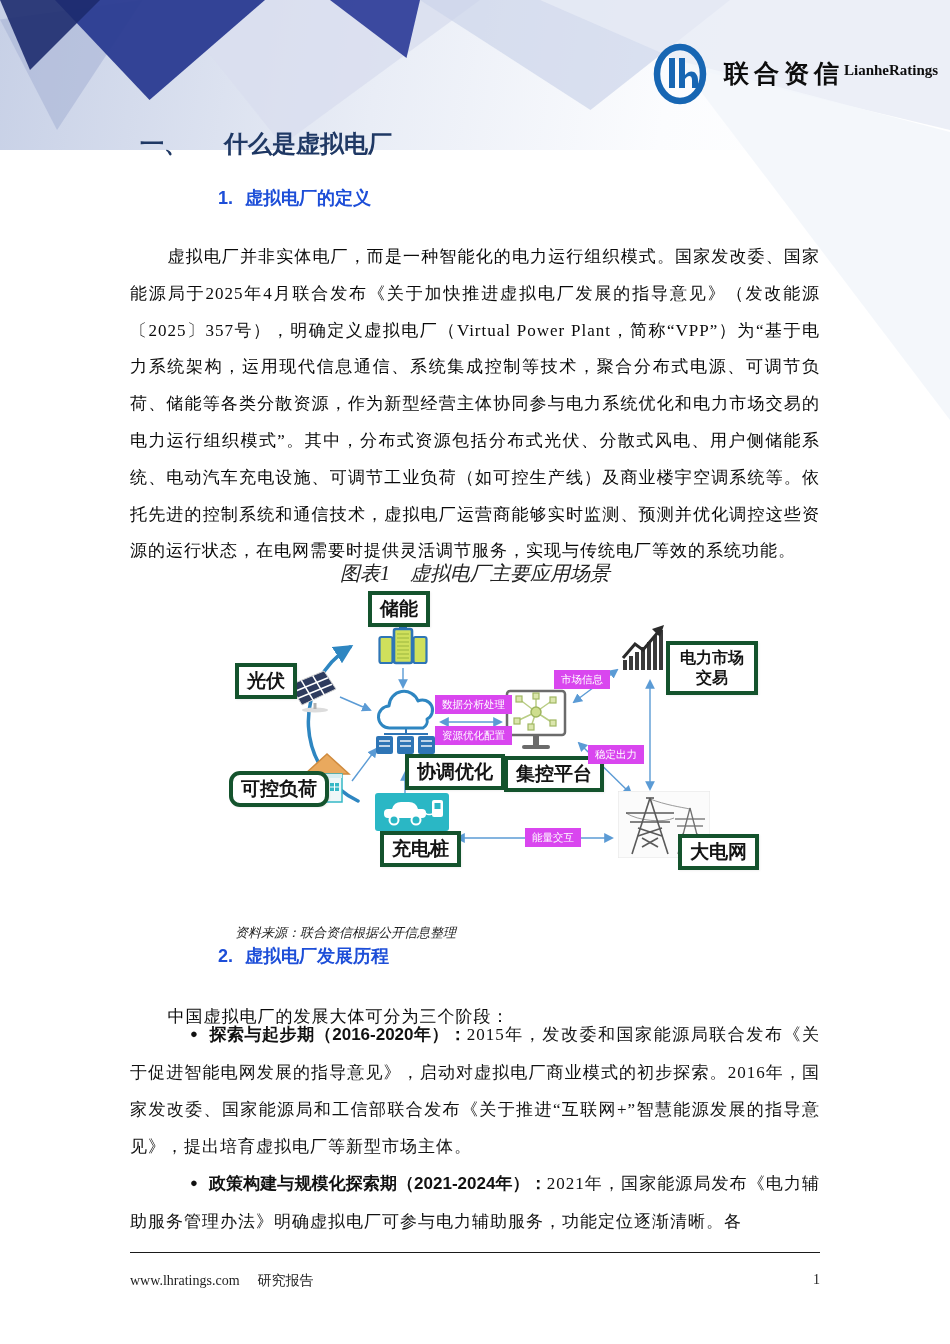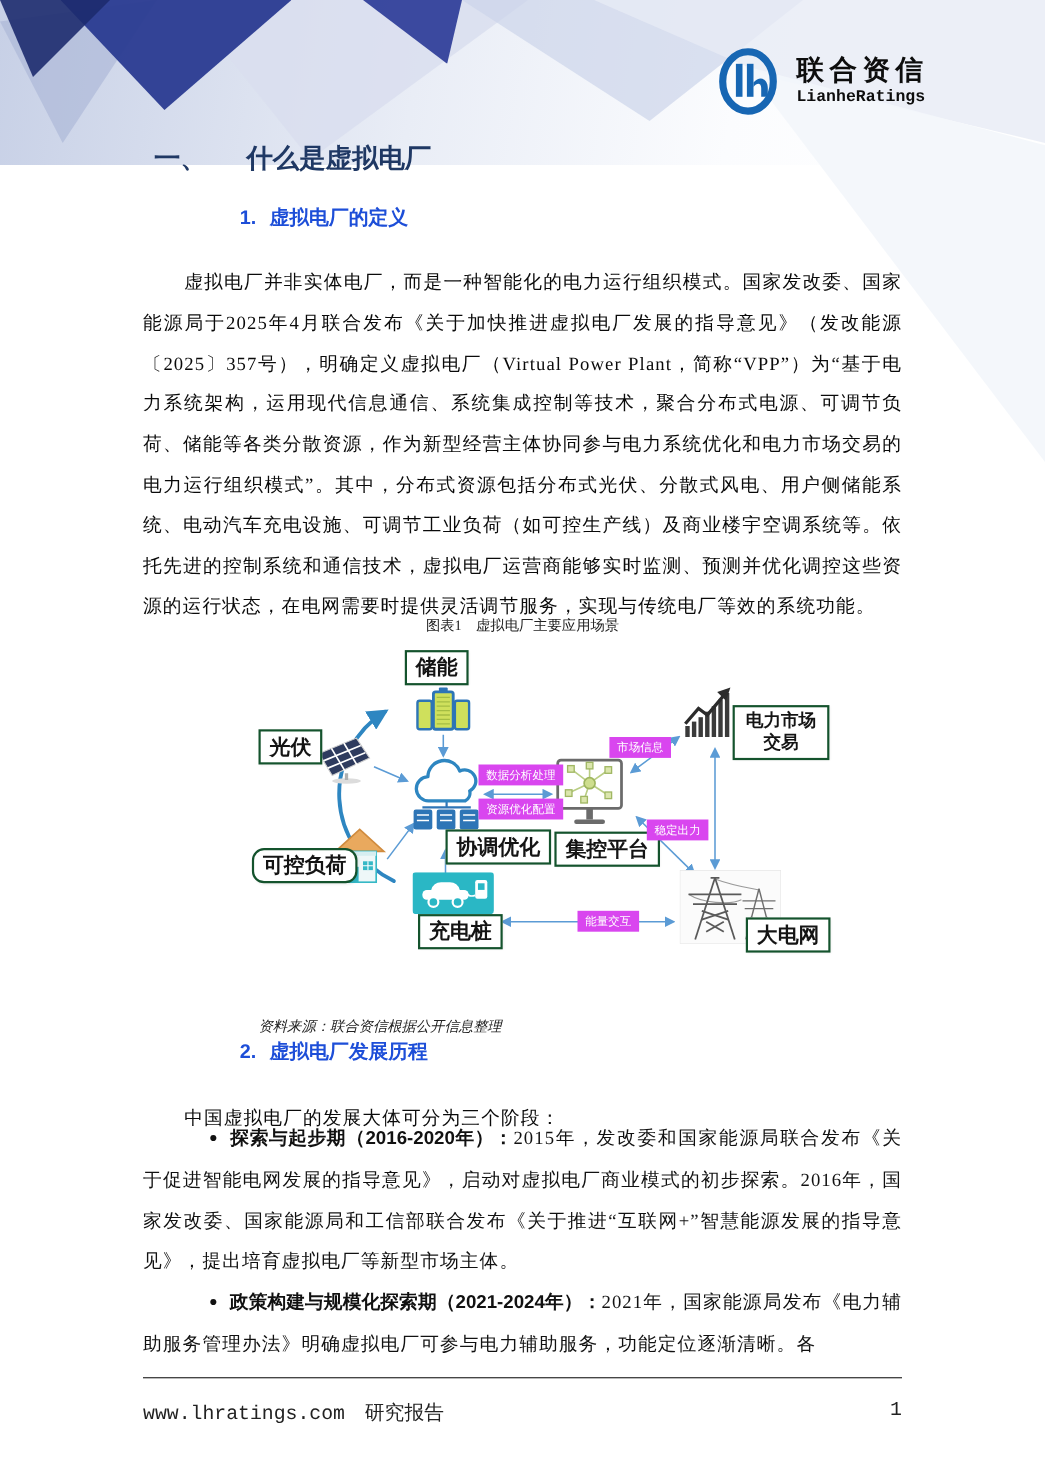--- a/index.html
+++ b/index.html
@@ -21,60 +21,60 @@
   .d5{left:330px;top:0;width:90px;height:58px;background:#32409a;opacity:.95;
       clip-path:polygon(0 0,100% 0,85% 100%);}
   .d6{left:420px;top:0;width:310px;height:110px;background:#ccd4e9;opacity:.7;
       clip-path:polygon(0 0,100% 0,55% 100%);}
   .d7{left:540px;top:0;width:410px;height:130px;background:#e7ebf5;opacity:.8;
       clip-path:polygon(0 0,100% 0,100% 100%,40% 55%);}
   .d8{left:560px;top:60px;width:390px;height:360px;background:#f3f6fb;opacity:.9;
       clip-path:polygon(30% 0,100% 20%,100% 100%);}
   
   .logo{position:absolute;left:648px;top:42px;display:flex;align-items:center;gap:12px;z-index:5;}
-  .logo-txt{display:flex;flex-direction:column;line-height:1.1;}
+  .logo-txt{display:flex;flex-direction:row;line-height:1.1;}
   .logo-cn{font-family:"Liberation Sans","DejaVu Sans",sans-serif;font-weight:bold;
            font-size:25px;letter-spacing:5px;color:#0d0d0d;}
-  .logo-en{font-family:Liberation Mono, monospace;font-weight:bold;
+  .logo-en{font-family:Liberation Serif, serif;font-weight:bold;
            font-size:15px;color:#0d0d0d;margin-top:2px;}
   
   .content{position:absolute;left:130px;top:0;width:690px;z-index:4;}
   .h1{position:absolute;top:128px;left:10px;font-family:"Liberation Sans","DejaVu Sans",sans-serif;
       font-weight:bold;font-size:24px;color:#1f3864;}
   .h1 .num{margin-right:36px;}
   .h2{position:absolute;left:52px;font-family:"Liberation Sans","DejaVu Sans",sans-serif;
       font-weight:bold;font-size:18px;color:#1d4ed8;margin-left:36px;}
   .h2 .num{margin-right:12px;}
   .h2a{top:186px;} .h2b{top:944px;}
   .para{position:absolute;left:0;width:690px;font-size:17px;line-height:36.8px;
         letter-spacing:1px;text-align:justify;text-align-last:left;color:#0a0a0a;}
   .p1{top:222px;text-indent:2.2em;}
   .caption{position:absolute;top:560px;left:0;width:690px;text-align:center;
-           font-size:13px;color:#222;}
+           font-style:italic;font-size:20px;color:#222;}
   .source{position:absolute;top:880px;left:105px;font-style:italic;font-size:13px;color:#222;margin-top:44px;}
   .intro{top:982px;text-indent:2.2em;}
   .bullets{position:absolute;top:1016px;left:0;width:690px;}
   .bullets p{margin:0;font-size:17px;line-height:37px;letter-spacing:1px;
              text-align:justify;text-align-last:left;text-indent:60px;}
   .blead{font-family:"Liberation Sans","DejaVu Sans",sans-serif;font-weight:bold;letter-spacing:0;}
   .bmark{font-size:13px;margin-right:10px;position:relative;top:-2px;}
   
   .fig{position:absolute;left:95px;top:585px;width:560px;height:295px;}
   .fig .abs{position:absolute;}
-  .node{position:absolute;background:#fff;border:2px solid #14532d;padding:1px 8px;
+  .node{position:absolute;background:#fff;border:4px solid #14532d;padding:1px 8px;
         font-family:"Liberation Sans","DejaVu Sans",sans-serif;font-weight:bold;
         font-size:19px;color:#141414;white-space:nowrap;box-shadow:1px 1px 2px rgba(0,0,0,.06);}
   .node.sm{font-size:16px;white-space:normal;width:76px;text-align:center;
            line-height:1.25;padding:3px 4px;}
   .tag{position:absolute;background:#d946ef;color:#fff;font-size:10.5px;padding:2.5px 7px;
        font-family:"Liberation Sans","DejaVu Sans",sans-serif;white-space:nowrap;}
   
   .footline{position:absolute;left:130px;top:1252px;width:690px;border-top:1.6px solid #1a1a1a;}
   .footer{position:absolute;left:130px;top:1272px;width:690px;display:flex;
-          justify-content:space-between;font-size:18px;color:#222;font-family:Liberation Mono, monospace;}
+          justify-content:space-between;font-size:14px;color:#222;}
   .footer .lab{margin-left:18px;}
 </style>
 </head>
 <body>
 
 <div class="page">
 
   <div class="deco">
     <div class="grad"></div>
     <div class="d3"></div>

